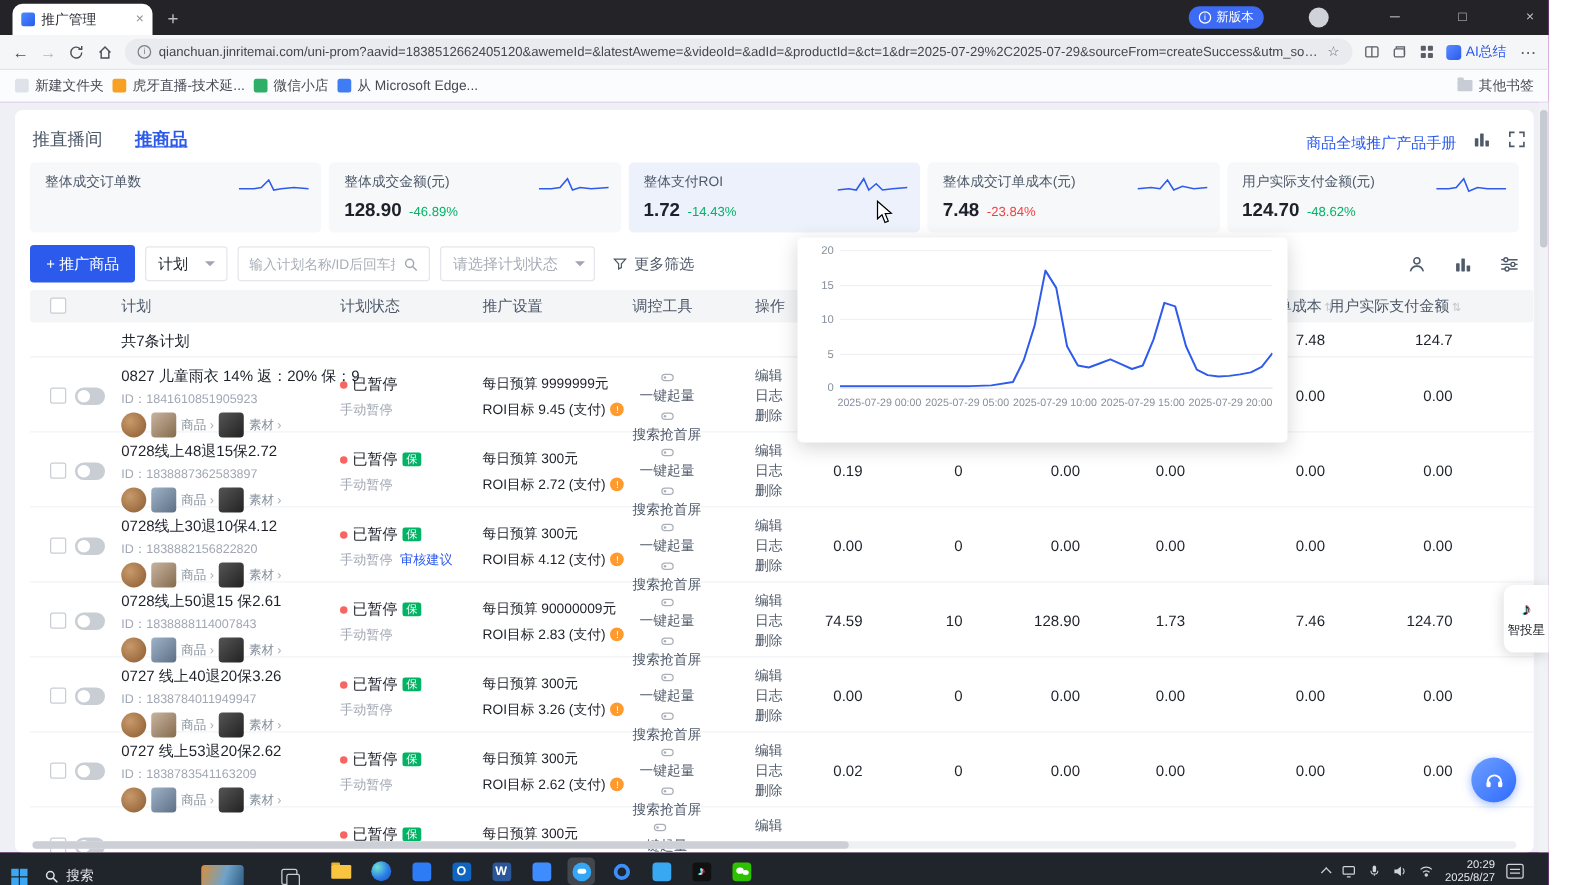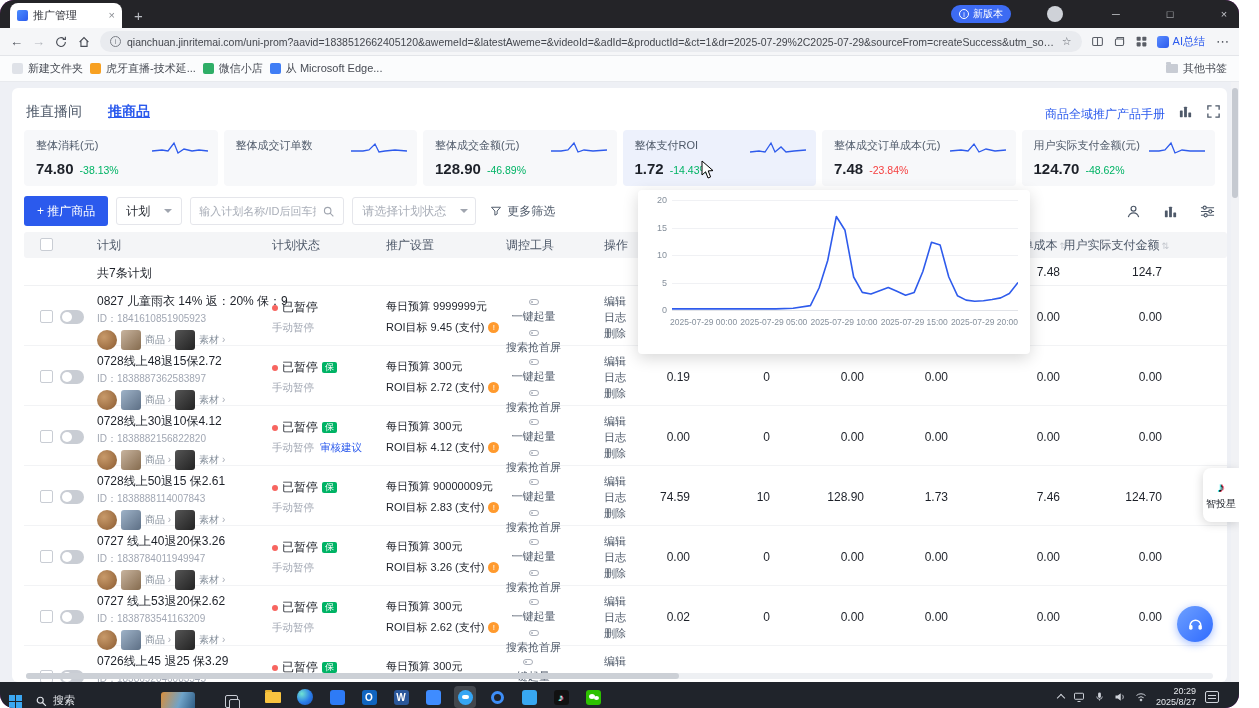--- a/index.html
+++ b/index.html
@@ -1,17 +1,17 @@
 <!DOCTYPE html>
 <html><head>
 <meta charset="utf-8">
 <style>
   * { margin:0; padding:0; box-sizing:border-box; }
   body { font-family:"Liberation Sans","DejaVu Sans",sans-serif; }
-  .screen{position:relative;width:1239px;height:708px;background:#a21caf;overflow:hidden;border-radius:14px;}
+  .screen{position:relative;width:1239px;height:708px;background:#a21caf;overflow:hidden;}
 
   
   .tabbar{position:absolute;top:0;left:0;right:0;height:28px;background:#242428;display:flex;align-items:flex-end;}
   .tab{margin-left:10px;height:25px;width:112px;background:#fff;border-radius:8px 8px 0 0;display:flex;align-items:center;gap:5px;padding:0 7px;font-size:11px;color:#2f3138;}
   .tab-favicon{width:11px;height:11px;border-radius:2px;background:linear-gradient(135deg,#4a8cff,#2b5aed);flex:none;}
   .tab-title{flex:1;overflow:hidden;white-space:nowrap;}
   .tab-close{color:#8a8d93;font-size:11px;line-height:1;}
   .newtab{color:#b9bcc2;font-size:15px;margin:0 0 4px 12px;}
   .tabbar-right{margin-left:auto;display:flex;align-items:center;height:28px;gap:24px;}
   .newver{display:flex;align-items:center;gap:4px;background:#3d6bf3;color:#fff;font-size:10px;padding:2px 8px;border-radius:10px;margin-right:12px;}
@@ -269,30 +269,20 @@
       <span class="hd-ic1" data-name="custom-metrics-icon"><svg width="15" height="15" viewBox="0 0 16 16" fill="currentColor">
             <rect x="2" y="7" width="3" height="7" rx="0.5"></rect>
             <rect x="6.5" y="3" width="3" height="11" rx="0.5"></rect>
             <rect x="11" y="9" width="3" height="5" rx="0.5"></rect>
           </svg></span>
       <span class="hd-ic2" data-name="fullscreen-icon"><svg width="15" height="15" viewBox="0 0 16 16" fill="none" stroke="currentColor" stroke-width="1.4">
             <path d="M6 2H2v4M10 2h4v4M6 14H2v-4M10 14h4v-4"></path>
           </svg></span>
 
       <div class="metrics" data-name="metric-cards">
-        <div class="mcard" data-name="metric-card-consumption">
-          <div class="m-title" data-bind="page.metrics.0.title" data-name="metric-title">整体消耗(元)</div>
-          <svg class="m-spark" data-name="metric-sparkline" viewBox="0 0 56 18" fill="none" stroke="currentColor" stroke-width="1.3">
-              <polyline points="0,12 10,11 16,12 22,4 26,14 32,10 40,12 47,11 56,12"></polyline>
-            </svg>
-          <div class="m-line">
-              <span class="m-value" data-bind="page.metrics.0.value" data-name="metric-value">74.80</span>
-              <span class="m-change" data-bind="page.metrics.0.change" data-name="metric-change" style="color: rgb(0, 179, 101);">-38.13%</span>
-            </div>
-        </div>
         <div class="mcard" data-name="metric-card-orders">
           <div class="m-title" data-bind="page.metrics.1.title" data-name="metric-title">整体成交订单数</div>
           <svg class="m-spark" data-name="metric-sparkline" viewBox="0 0 56 18" fill="none" stroke="currentColor" stroke-width="1.3">
               <polyline points="0,12 12,12 18,11 24,5 28,13 34,12 44,11 56,12"></polyline>
             </svg>
           <div class="m-line">
               <span class="m-value" data-bind="page.metrics.1.value" data-name="metric-value">10</span>
               <span class="m-change" data-bind="page.metrics.1.change" data-name="metric-change" style="color: rgb(0, 179, 101); margin-top: 36px;">-50.00%</span>
             </div>
         </div>
@@ -730,25 +720,20 @@
     <span class="val v2" data-name="cell-orders" data-bind="page.table.rows.5.values.1">0</span>
     <span class="val v3" data-name="cell-gmv" data-bind="page.table.rows.5.values.2">0.00</span>
     <span class="val v4" data-name="cell-roi" data-bind="page.table.rows.5.values.3">0.00</span>
     <span class="val v5" data-name="cell-cost-per-order" data-bind="page.table.rows.5.values.4">0.00</span>
     <span class="val v6" data-name="cell-user-paid" data-bind="page.table.rows.5.values.5">0.00</span>
   </div>
 
   <div class="trow" data-name="table-row">
     <span class="cbx" data-name="row-checkbox"></span>
     <span class="switch" data-name="plan-enable-toggle"></span>
-    <div class="plan" data-name="plan-cell">
-      <div class="p-title" data-name="plan-title" data-bind="page.table.rows.6.title">0726线上45 退25 保3.29</div>
-      <div class="p-id" data-name="plan-id" data-bind="page.table.rows.6.id">ID：1838692046083545</div>
-
-    </div>
     <div class="status" data-name="status-cell">
       <div class="s1">
         <span class="dot" data-name="paused-status-dot"></span>
         <span data-name="status-text" data-bind="page.table.rows.6.status">已暂停</span>
         <span class="badge" data-name="guarantee-badge" data-bind="page.table.rows.6.badge">保</span>
       </div>
       <div class="s2">
         <span data-name="status-sub-text" data-bind="page.table.rows.6.status_sub"></span>
 
       </div>

